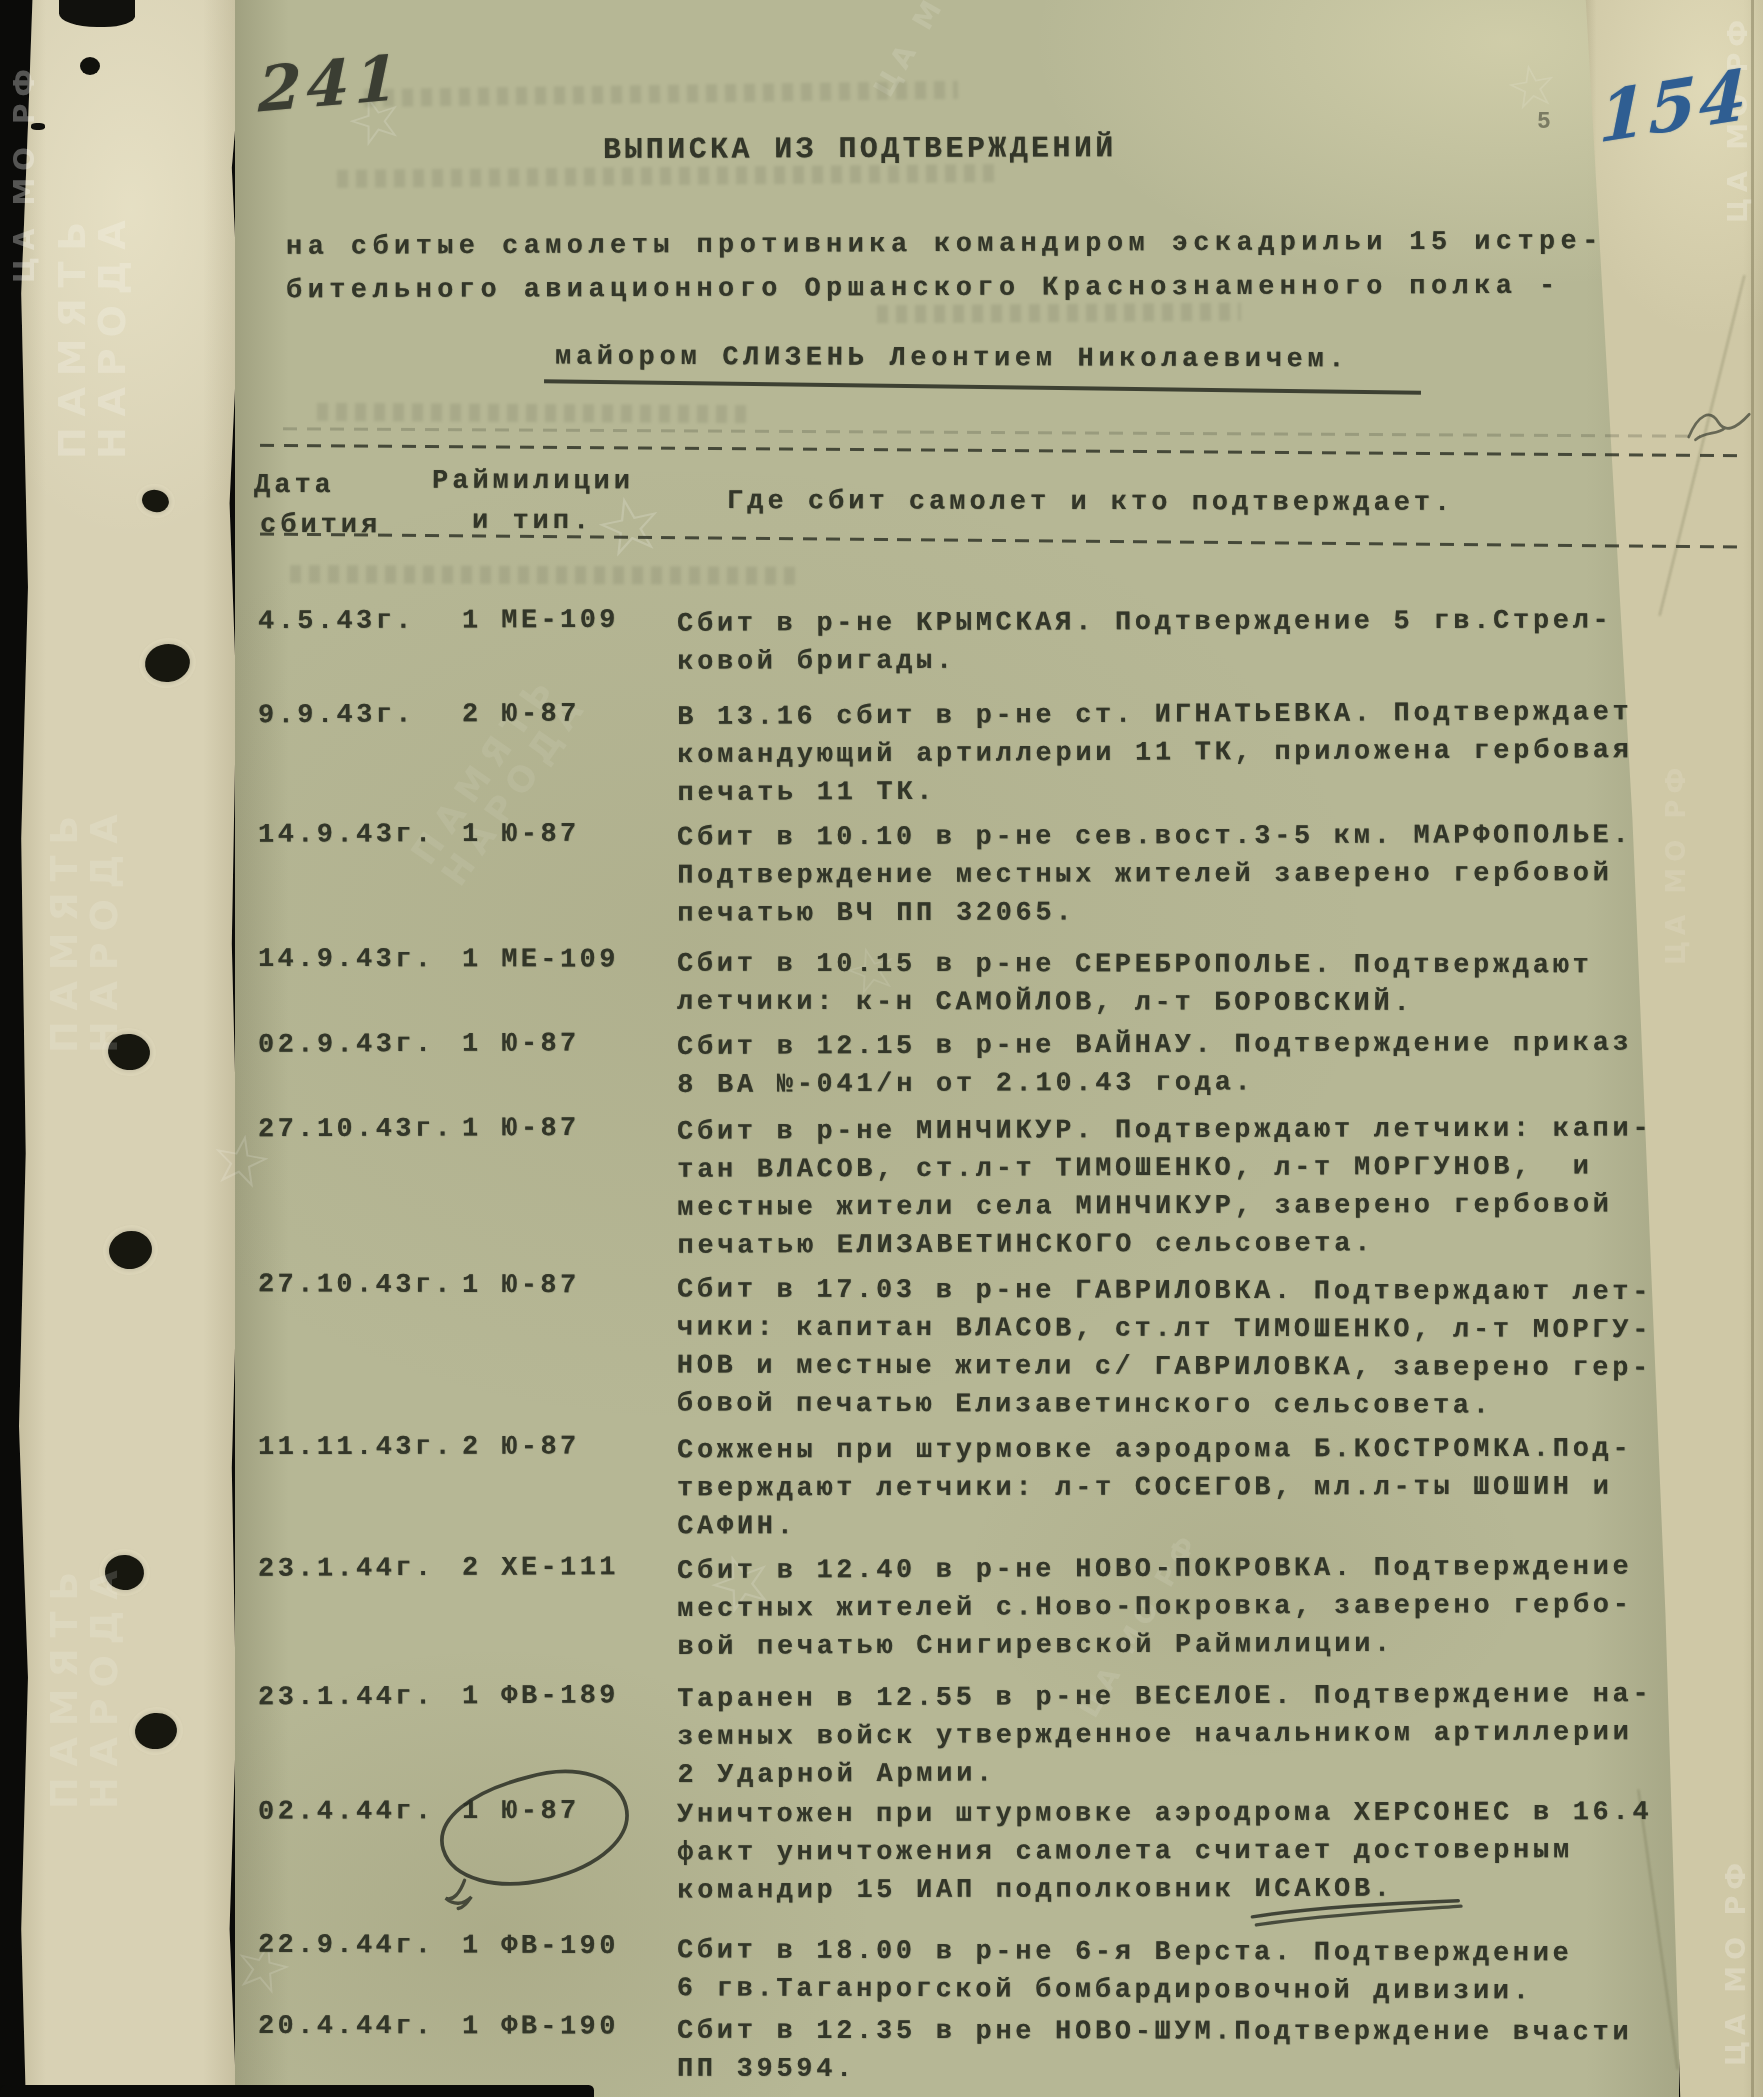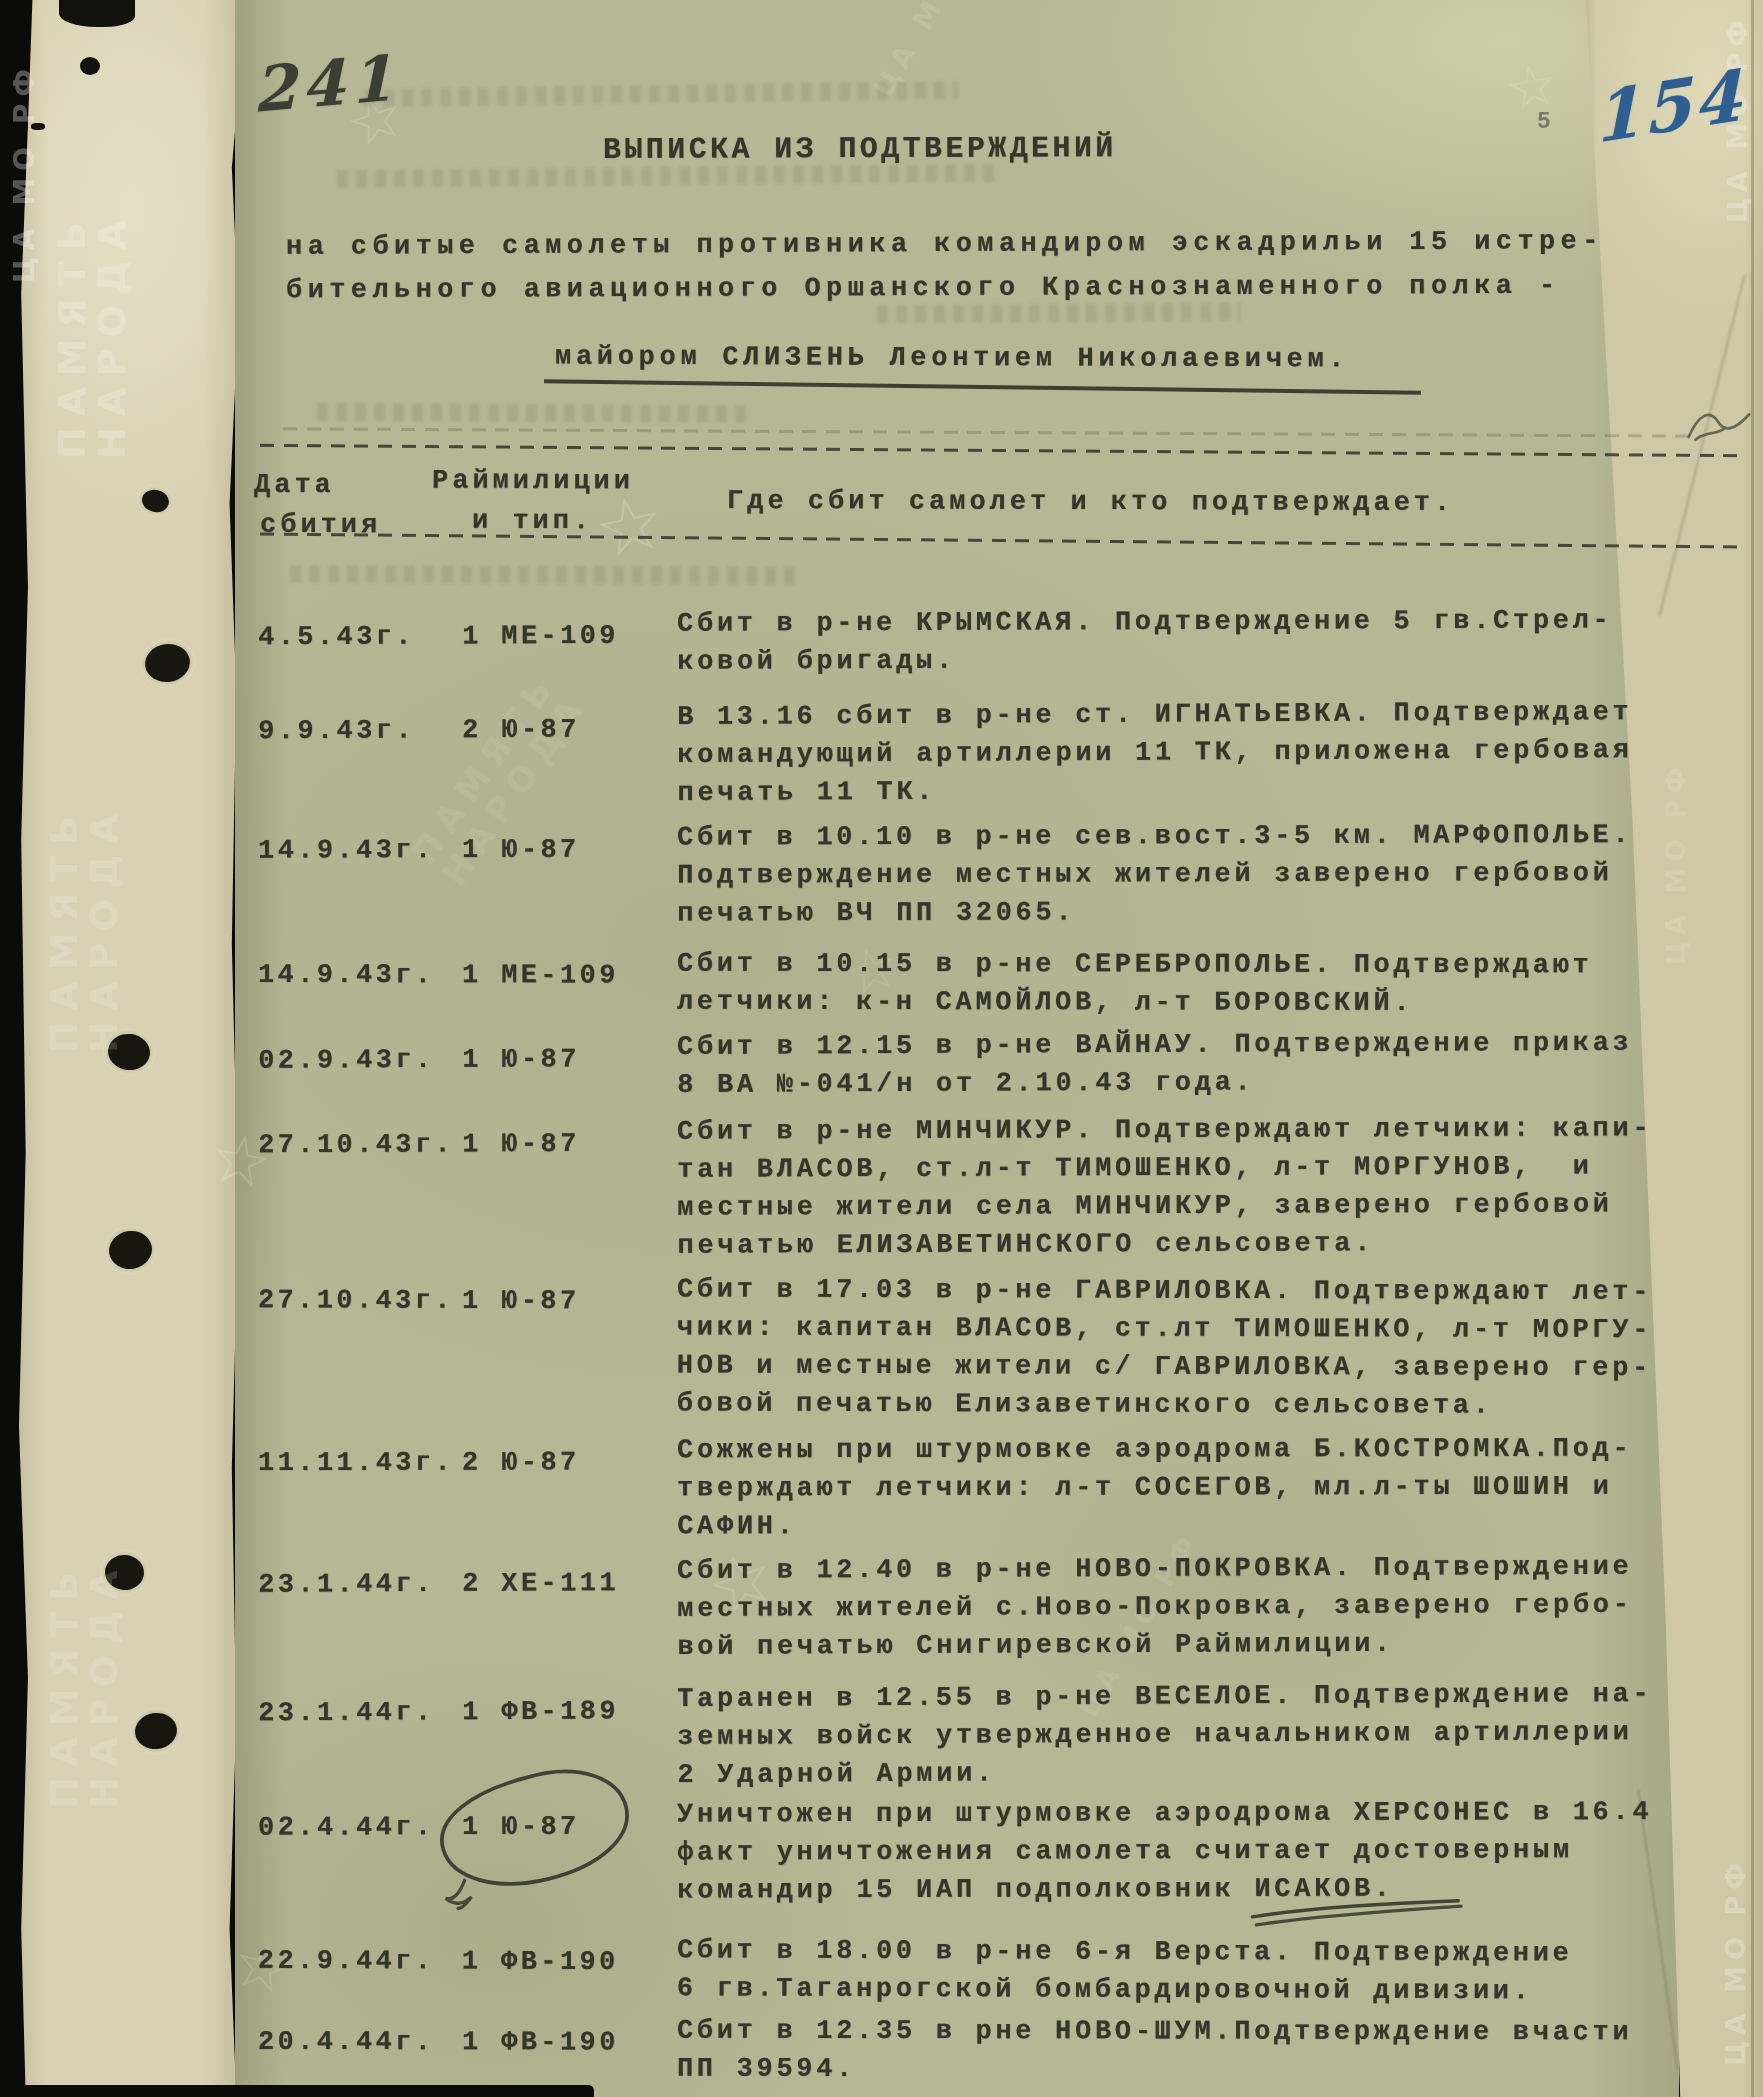--- a/index.html
+++ b/index.html
@@ -43,21 +43,21 @@
          text-shadow:0 0 0.7px rgba(45,49,37,.55),0.7px 0.7px 0 rgba(45,49,37,.12);}
   .title{font-size:30px;letter-spacing:3.4px;}
   .intro{font-size:27px;letter-spacing:5.4px;}
   .subject{font-size:27px;letter-spacing:4.7px;}
   .subject-underline{position:absolute;height:4px;background:rgba(40,44,33,.85);filter:blur(0.3px);}
   .dash{position:absolute;height:3.4px;filter:blur(0.3px);
     background:repeating-linear-gradient(90deg,rgba(44,48,36,.82) 0 14px,transparent 14px 23.6px);}
   .hcell{font-size:27px;letter-spacing:4px;}
   
   .row{position:absolute;left:0;width:1763px;}
-  .c-date,.c-type{position:absolute;top:0;font-size:27px;letter-spacing:3.4px;margin-top:16px;}
+  .c-date,.c-type{position:absolute;top:0;font-size:27px;letter-spacing:3.4px;}
   .c-date{left:258px;}
   .c-type{left:462px;font-family:Liberation Mono, monospace;}
   .c-desc{position:absolute;left:677px;top:0;font-size:27px;letter-spacing:3.7px;}
   .dline{line-height:38px;height:38px;}
   .circle-mark{position:absolute;left:429px;top:-34px;width:213px;height:136px;display:none;transform:rotate(-9deg);}
   .annot-svg{position:absolute;}
   
   .hand{position:absolute;font-family:"DejaVu Serif","Liberation Serif",serif;font-style:italic;}
   .pencil-num{font-size:62px;font-weight:600;color:#3b3e33;letter-spacing:5.4px;
     transform:rotate(-5deg) skewX(-6deg);text-shadow:0 0 1.3px rgba(59,62,51,.5);}

